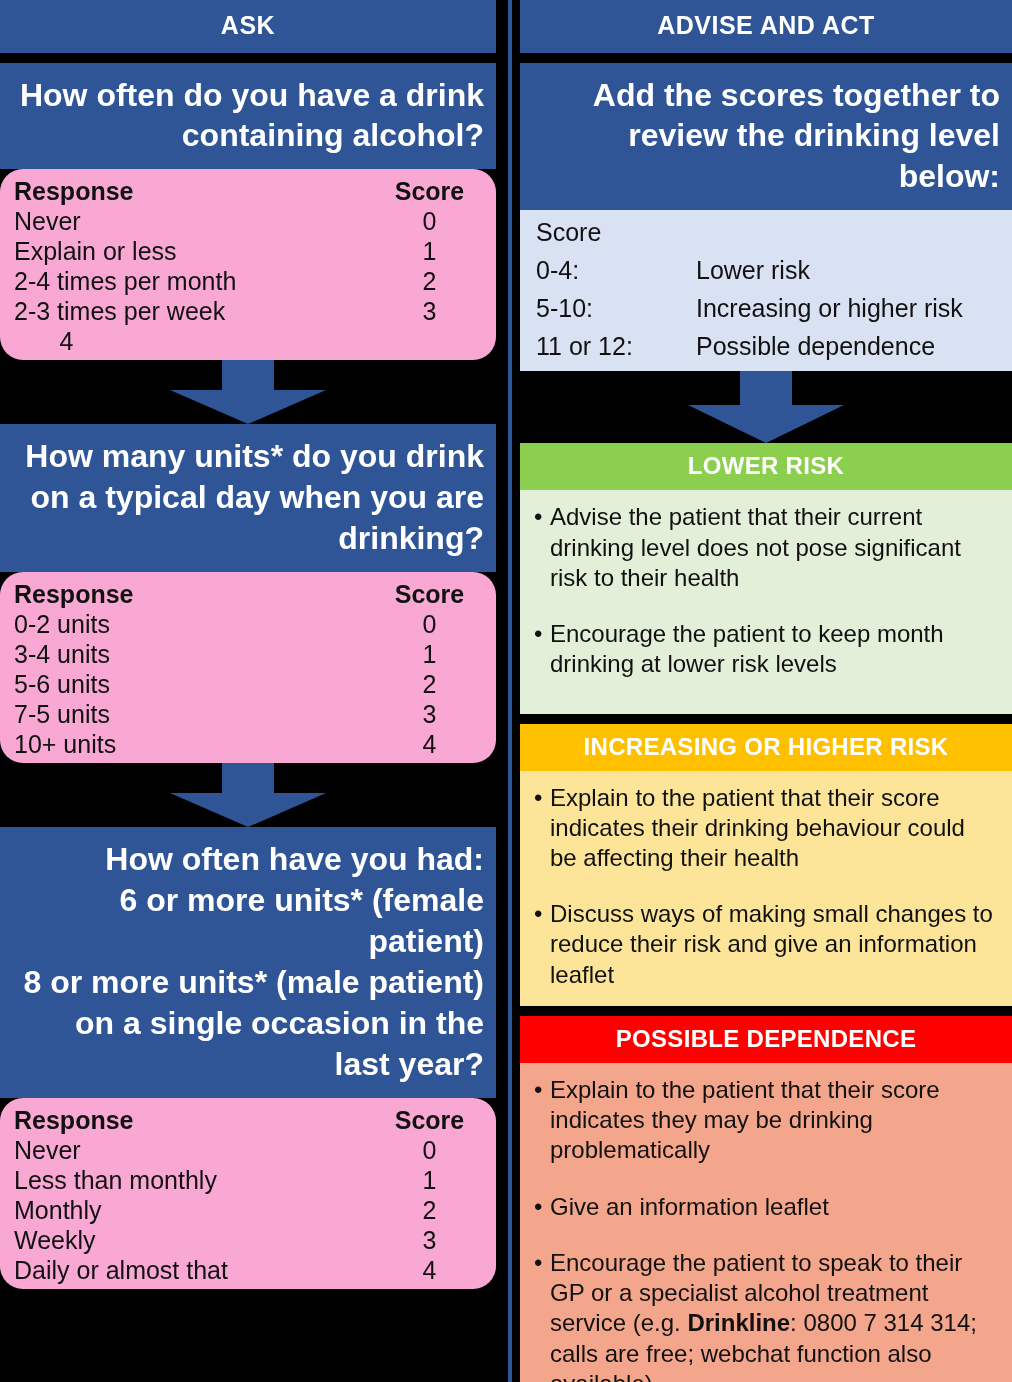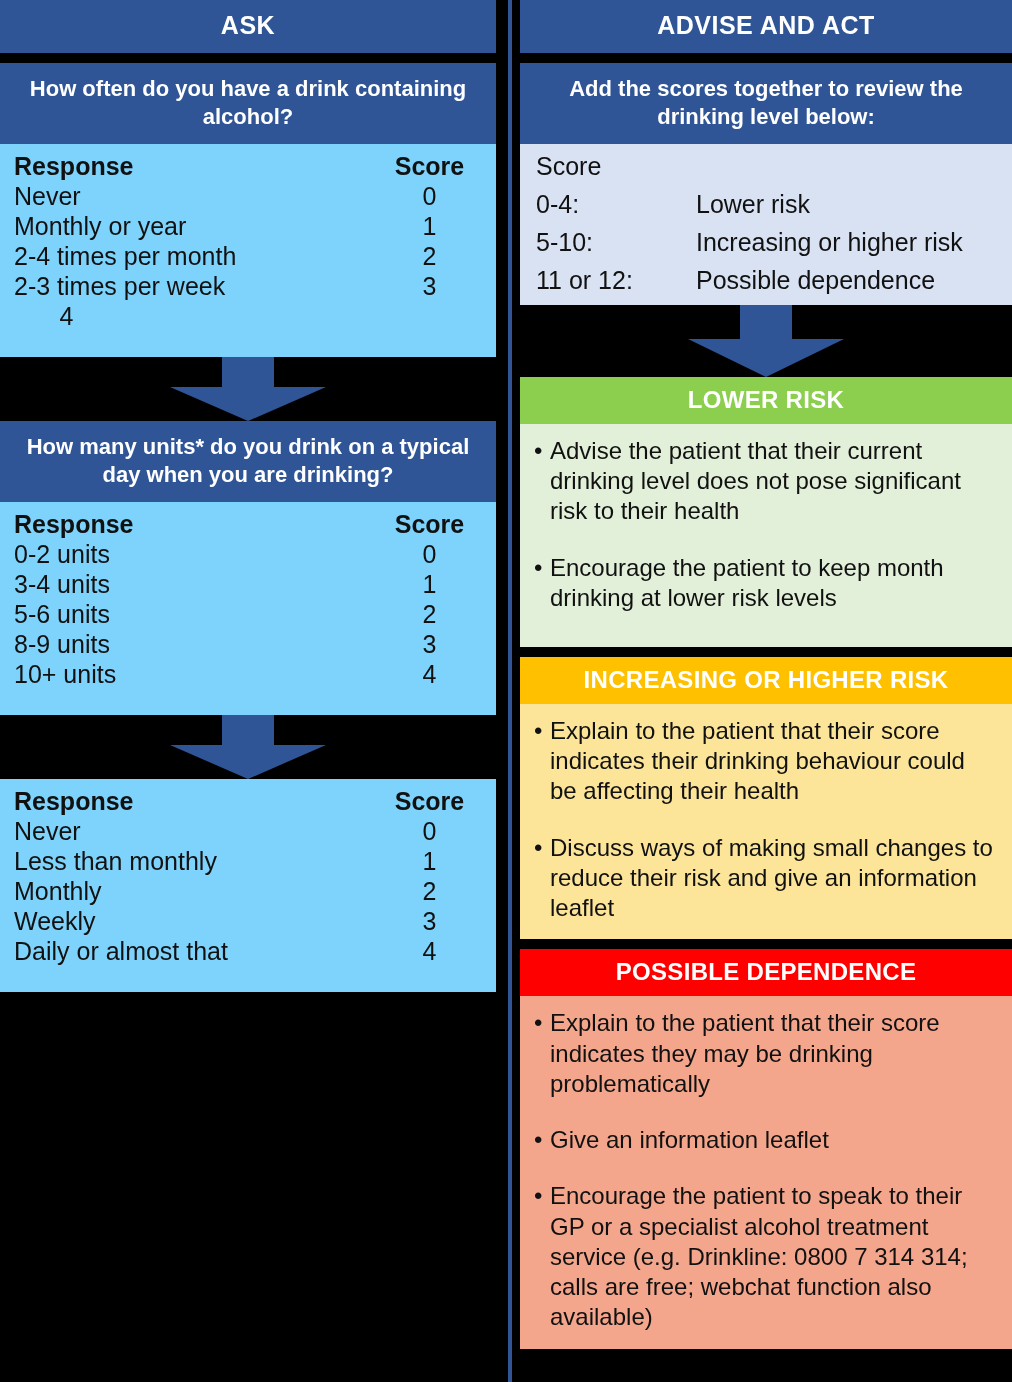--- a/index.html
+++ b/index.html
@@ -49,32 +49,34 @@
     font-weight: bold;
     letter-spacing: 0.5px;
     box-sizing: border-box;
   }
   .banner-main {
     font-size: 25px;
     padding: 12px 6px 13px;
     line-height: 1.1;
   }
   .banner-question {
-    font-size: 22px;
-    padding: 12px 24px 13px;
+    font-size: 32px;
+    padding: 12px 12px 13px;
     line-height: 1.28;
     letter-spacing: 0;
+    text-align: right;
   }
 
   
   .card {
-    background: #7dd3fc;
+    background: #f9a8d4;
     color: #111111;
     box-sizing: border-box;
-    padding: 7px 14px 26px 14px;
+    padding: 7px 14px 4px 14px;
+    border-radius: 23px;
   }
   .row {
     display: flex;
     align-items: baseline;
     font-size: 25px;
     line-height: 1.2;
   }
   .row .resp  { flex: 1 1 auto; }
   .row .score { flex: 0 0 105px; text-align: center; }
   .row.head { font-weight: bold; }
@@ -147,21 +149,21 @@
 
   .hdr-green  { background: #8CCE4E; }
   .body-green { background: #E2EFD9; }
   .hdr-amber  { background: #FFC000; }
   .body-amber { background: #FCE599; }
   .hdr-red    { background: #FF0000; }
   .body-red   { background: #F4A68C; }
 
   .gap-sm { height: 10px; background: #000000; }
 
-  b.inline-strong { font-weight: normal; }
+  b.inline-strong { font-weight: bold; }
 </style>
 </head>
 <body>
 
 <div class="sheet">
 
   <div class="divider"></div>
 
   <div class="col col-left">
 
@@ -173,21 +175,21 @@
     <div class="card">
       <div class="row head">
         <span class="resp">Response</span>
         <span class="score">Score</span>
       </div>
       <div class="row">
         <span class="resp">Never</span>
         <span class="score">0</span>
       </div>
       <div class="row">
-        <span class="resp">Monthly or year</span>
+        <span class="resp">Explain or less</span>
         <span class="score">1</span>
       </div>
       <div class="row">
         <span class="resp">2-4 times per month</span>
         <span class="score">2</span>
       </div>
       <div class="row">
         <span class="resp">2-3 times per week</span>
         <span class="score">3</span>
       </div>
@@ -214,35 +216,39 @@
       </div>
       <div class="row">
         <span class="resp">3-4 units</span>
         <span class="score">1</span>
       </div>
       <div class="row">
         <span class="resp">5-6 units</span>
         <span class="score">2</span>
       </div>
       <div class="row">
-        <span class="resp">8-9 units</span>
+        <span class="resp">7-5 units</span>
         <span class="score">3</span>
       </div>
       <div class="row">
         <span class="resp">10+ units</span>
         <span class="score">4</span>
       </div>
     </div>
 
     <div class="arrow-wrap">
       <svg class="arrow" viewBox="0 0 160 64" preserveAspectRatio="none">
         <polygon points="54,0 106,0 106,30 158,30 80,64 2,30 54,30" fill="#2F5597"></polygon>
       </svg>
     </div>
 
+    <div class="banner banner-question" style="white-space: pre-line;">How often have you had:
+6 or more units* (female patient)
+8 or more units* (male patient)
+on a single occasion in the last year?</div>
     <div class="card">
       <div class="row head">
         <span class="resp">Response</span>
         <span class="score">Score</span>
       </div>
       <div class="row">
         <span class="resp">Never</span>
         <span class="score">0</span>
       </div>
       <div class="row">

